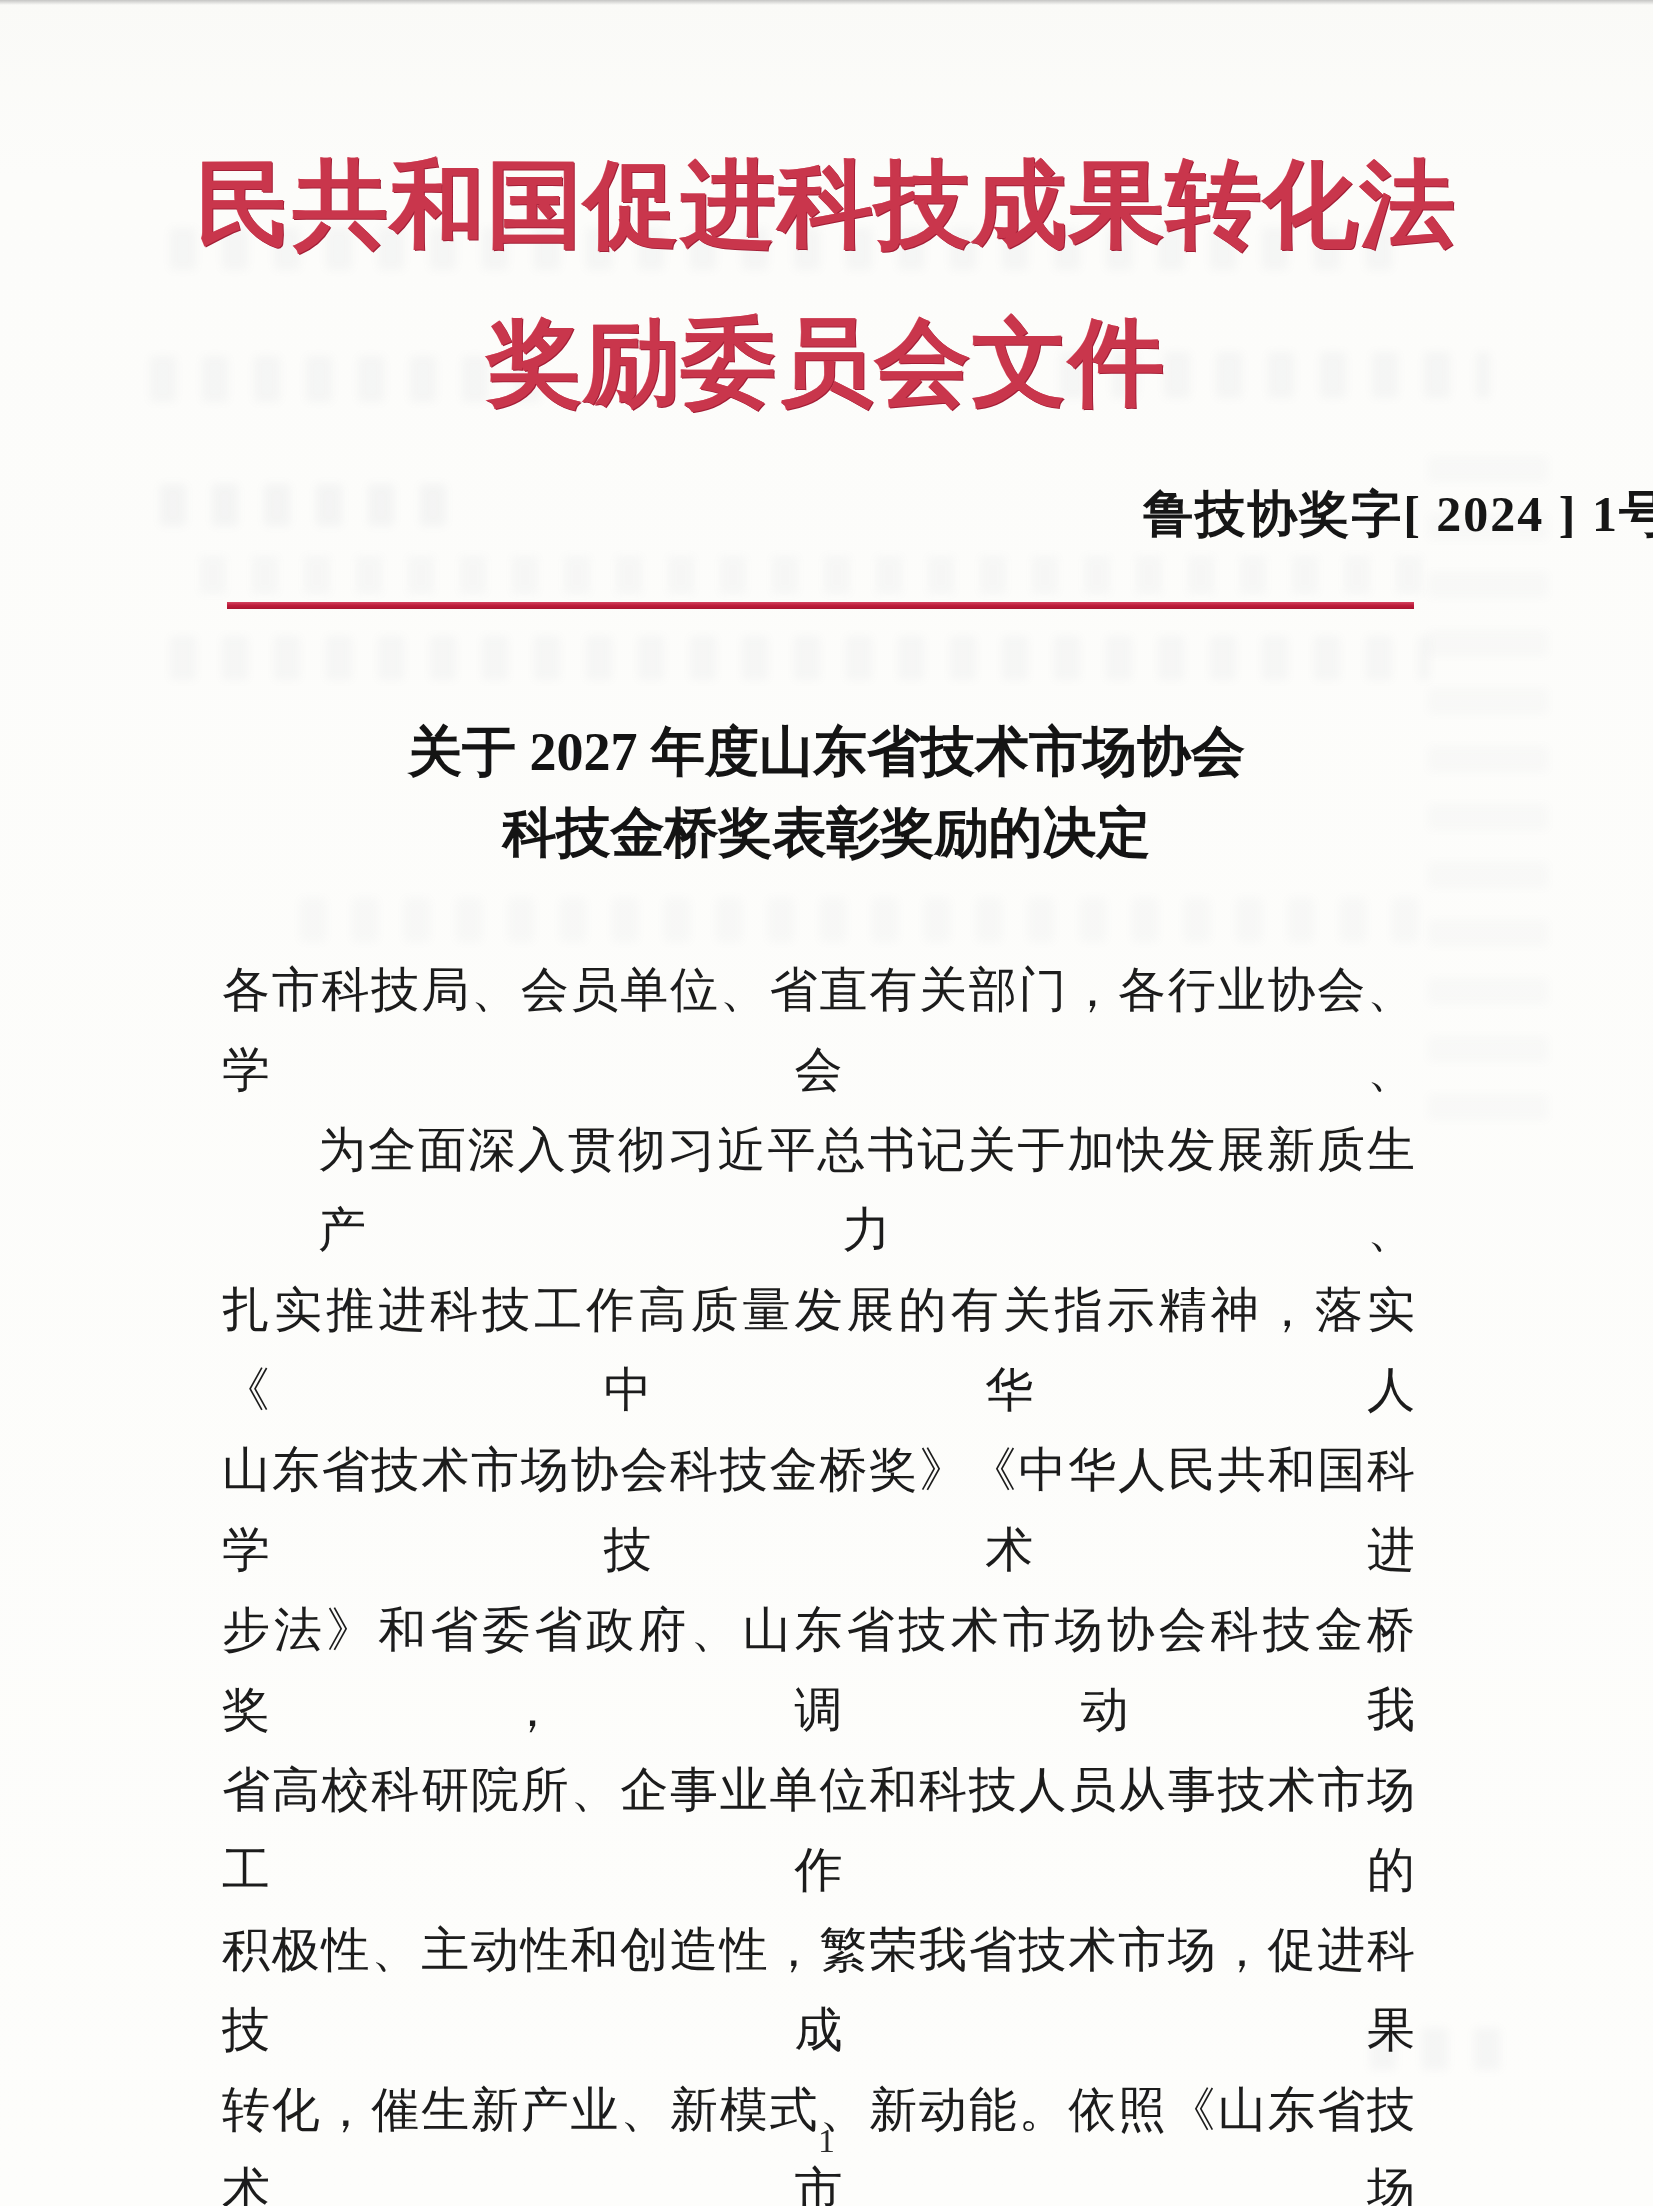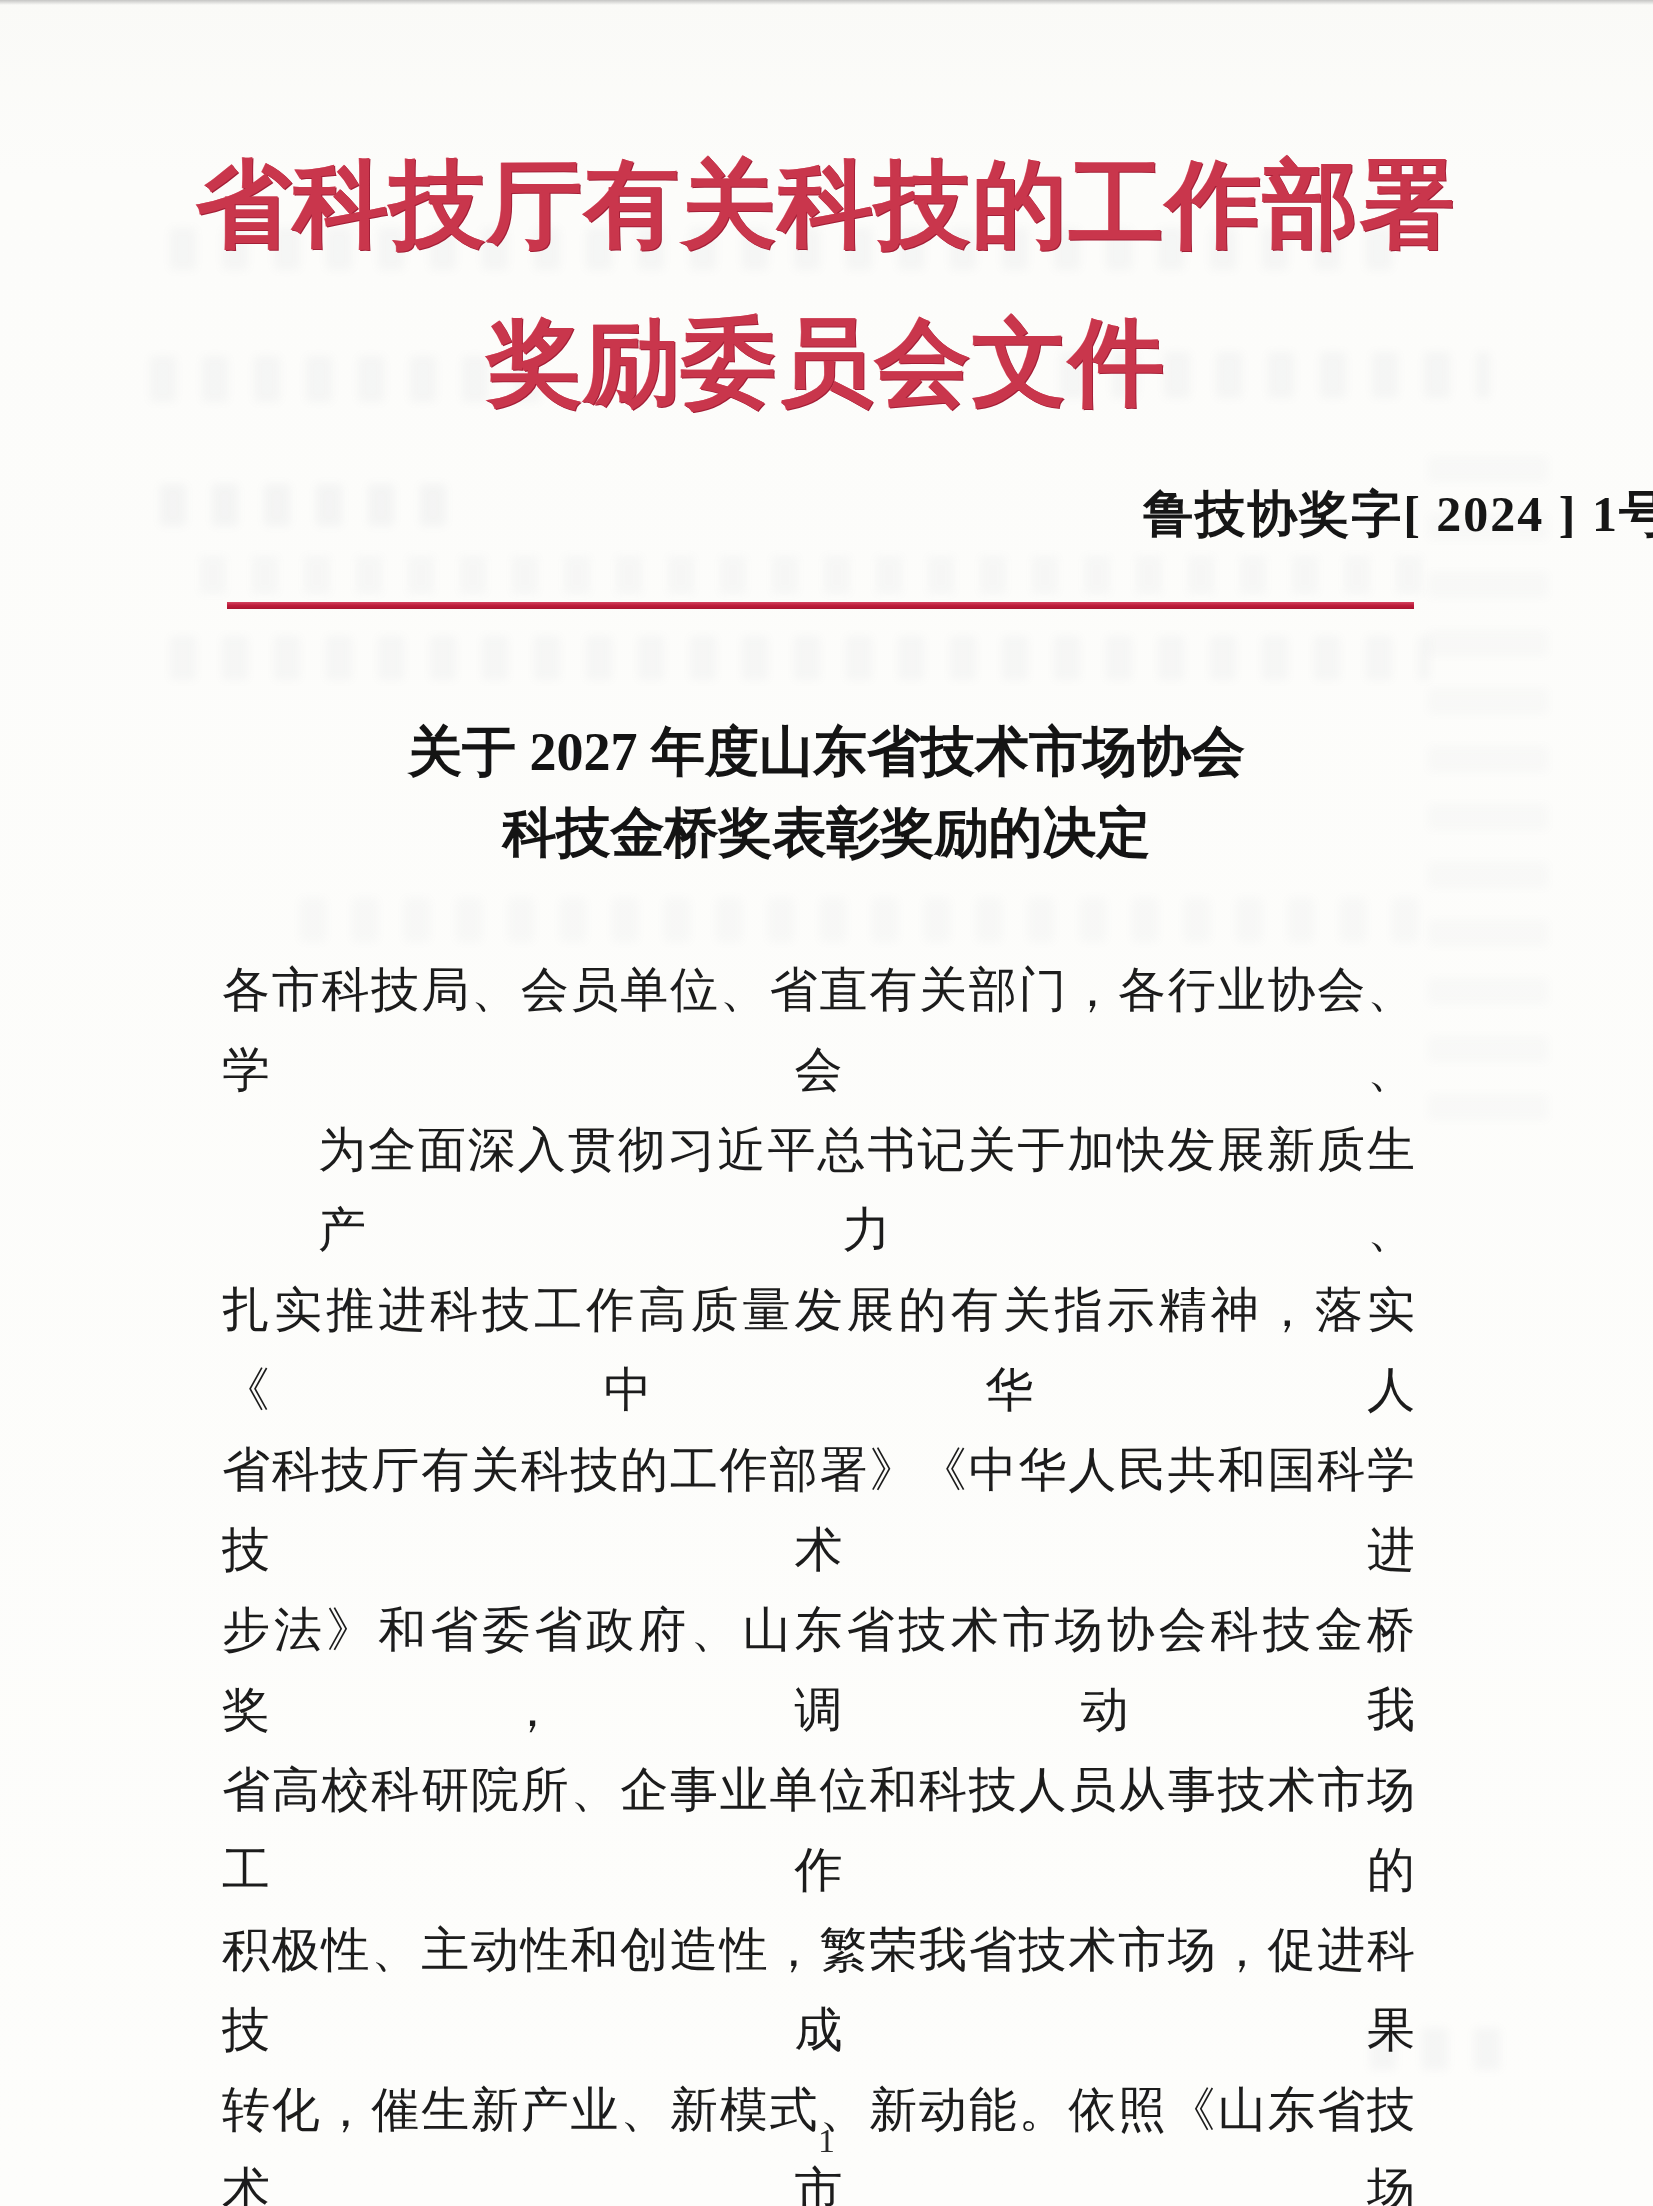--- a/index.html
+++ b/index.html
@@ -129,38 +129,38 @@
   <div class="bleed b2"></div>
   <div class="bleed b3"></div>
   <div class="bleed b4"></div>
   <div class="bleed b5"></div>
   <div class="bleed b6"></div>
   <div class="bleed b7"></div>
   <div class="bleed b8"></div>
   <div class="bleed b9"></div>
 
   <div class="org-title">
-    <div>省科技厅有关科技的工作部署</div>
+    <div>民共和国促进科技成果转化法</div>
     <div>奖励委员会文件</div>
   </div>
 
   <div class="doc-number">鲁技协奖字[ 2024 ] 1号</div>
 
   <div class="red-rule"></div>
 
   <div class="doc-title">
     <div>关于 2027 年度山东省技术市场协会</div>
     <div>科技金桥奖表彰奖励的决定</div>
   </div>
 
   <div class="content">
     <div class="line j">各市科技局、会员单位、省直有关部门，各行业协会、学会、</div>
     <div class="line j indent2">为全面深入贯彻习近平总书记关于加快发展新质生产力、</div>
     <div class="line j">扎实推进科技工作高质量发展的有关指示精神，落实《中华人</div>
-    <div class="line j">省科技厅有关科技的工作部署》《中华人民共和国科学技术进</div>
+    <div class="line j">山东省技术市场协会科技金桥奖》《中华人民共和国科学技术进</div>
     <div class="line j">步法》和省委省政府、山东省技术市场协会科技金桥奖，调动我</div>
     <div class="line j">省高校科研院所、企事业单位和科技人员从事技术市场工作的</div>
     <div class="line j">积极性、主动性和创造性，繁荣我省技术市场，促进科技成果</div>
     <div class="line j">转化，催生新产业、新模式、新动能。依照《山东省技术市场</div>
 
   </div>
 
   <div class="page-number">1</div>
 
 </div>

